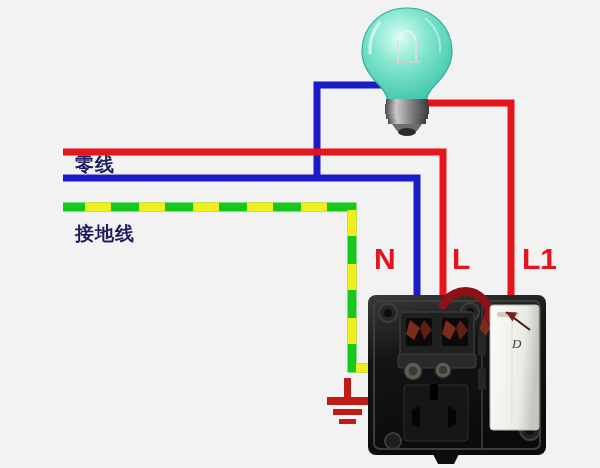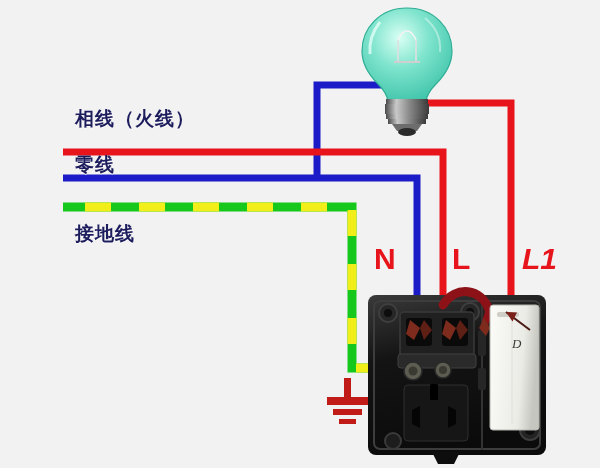--- a/index.html
+++ b/index.html
@@ -161,27 +161,26 @@
     </g>
 
     <g>
       <rect x="344" y="378" width="7" height="22" fill="#c01b16"></rect>
       <rect x="327" y="397" width="41" height="8" fill="#c01b16"></rect>
       <rect x="333" y="409" width="29" height="6" fill="#c01b16"></rect>
       <rect x="339" y="419" width="17" height="5" fill="#c01b16"></rect>
     </g>
   </svg>
 
-  <div class="wire-label" style="left:75px;top:106px;">相线（火线）</div>
 
   <div class="wire-label" style="left:75px;top:152px;text-align:right;">零线</div>
 
   <div class="wire-label" style="left:75px;top:221px;">接地线</div>
 
   <div class="term-label" style="left:374px;top:242px;">N</div>
 
   <div class="term-label" style="left:452px;top:242px;">L</div>
 
-  <div class="term-label" style="left:522px;top:242px;font-style:italic;">L1</div>
+  <div class="term-label" style="left:522px;top:242px;">L1</div>
 
   <div class="d-label" style="left:512px;top:336px;">D</div>
 
 </div>
 
 </body></html>

